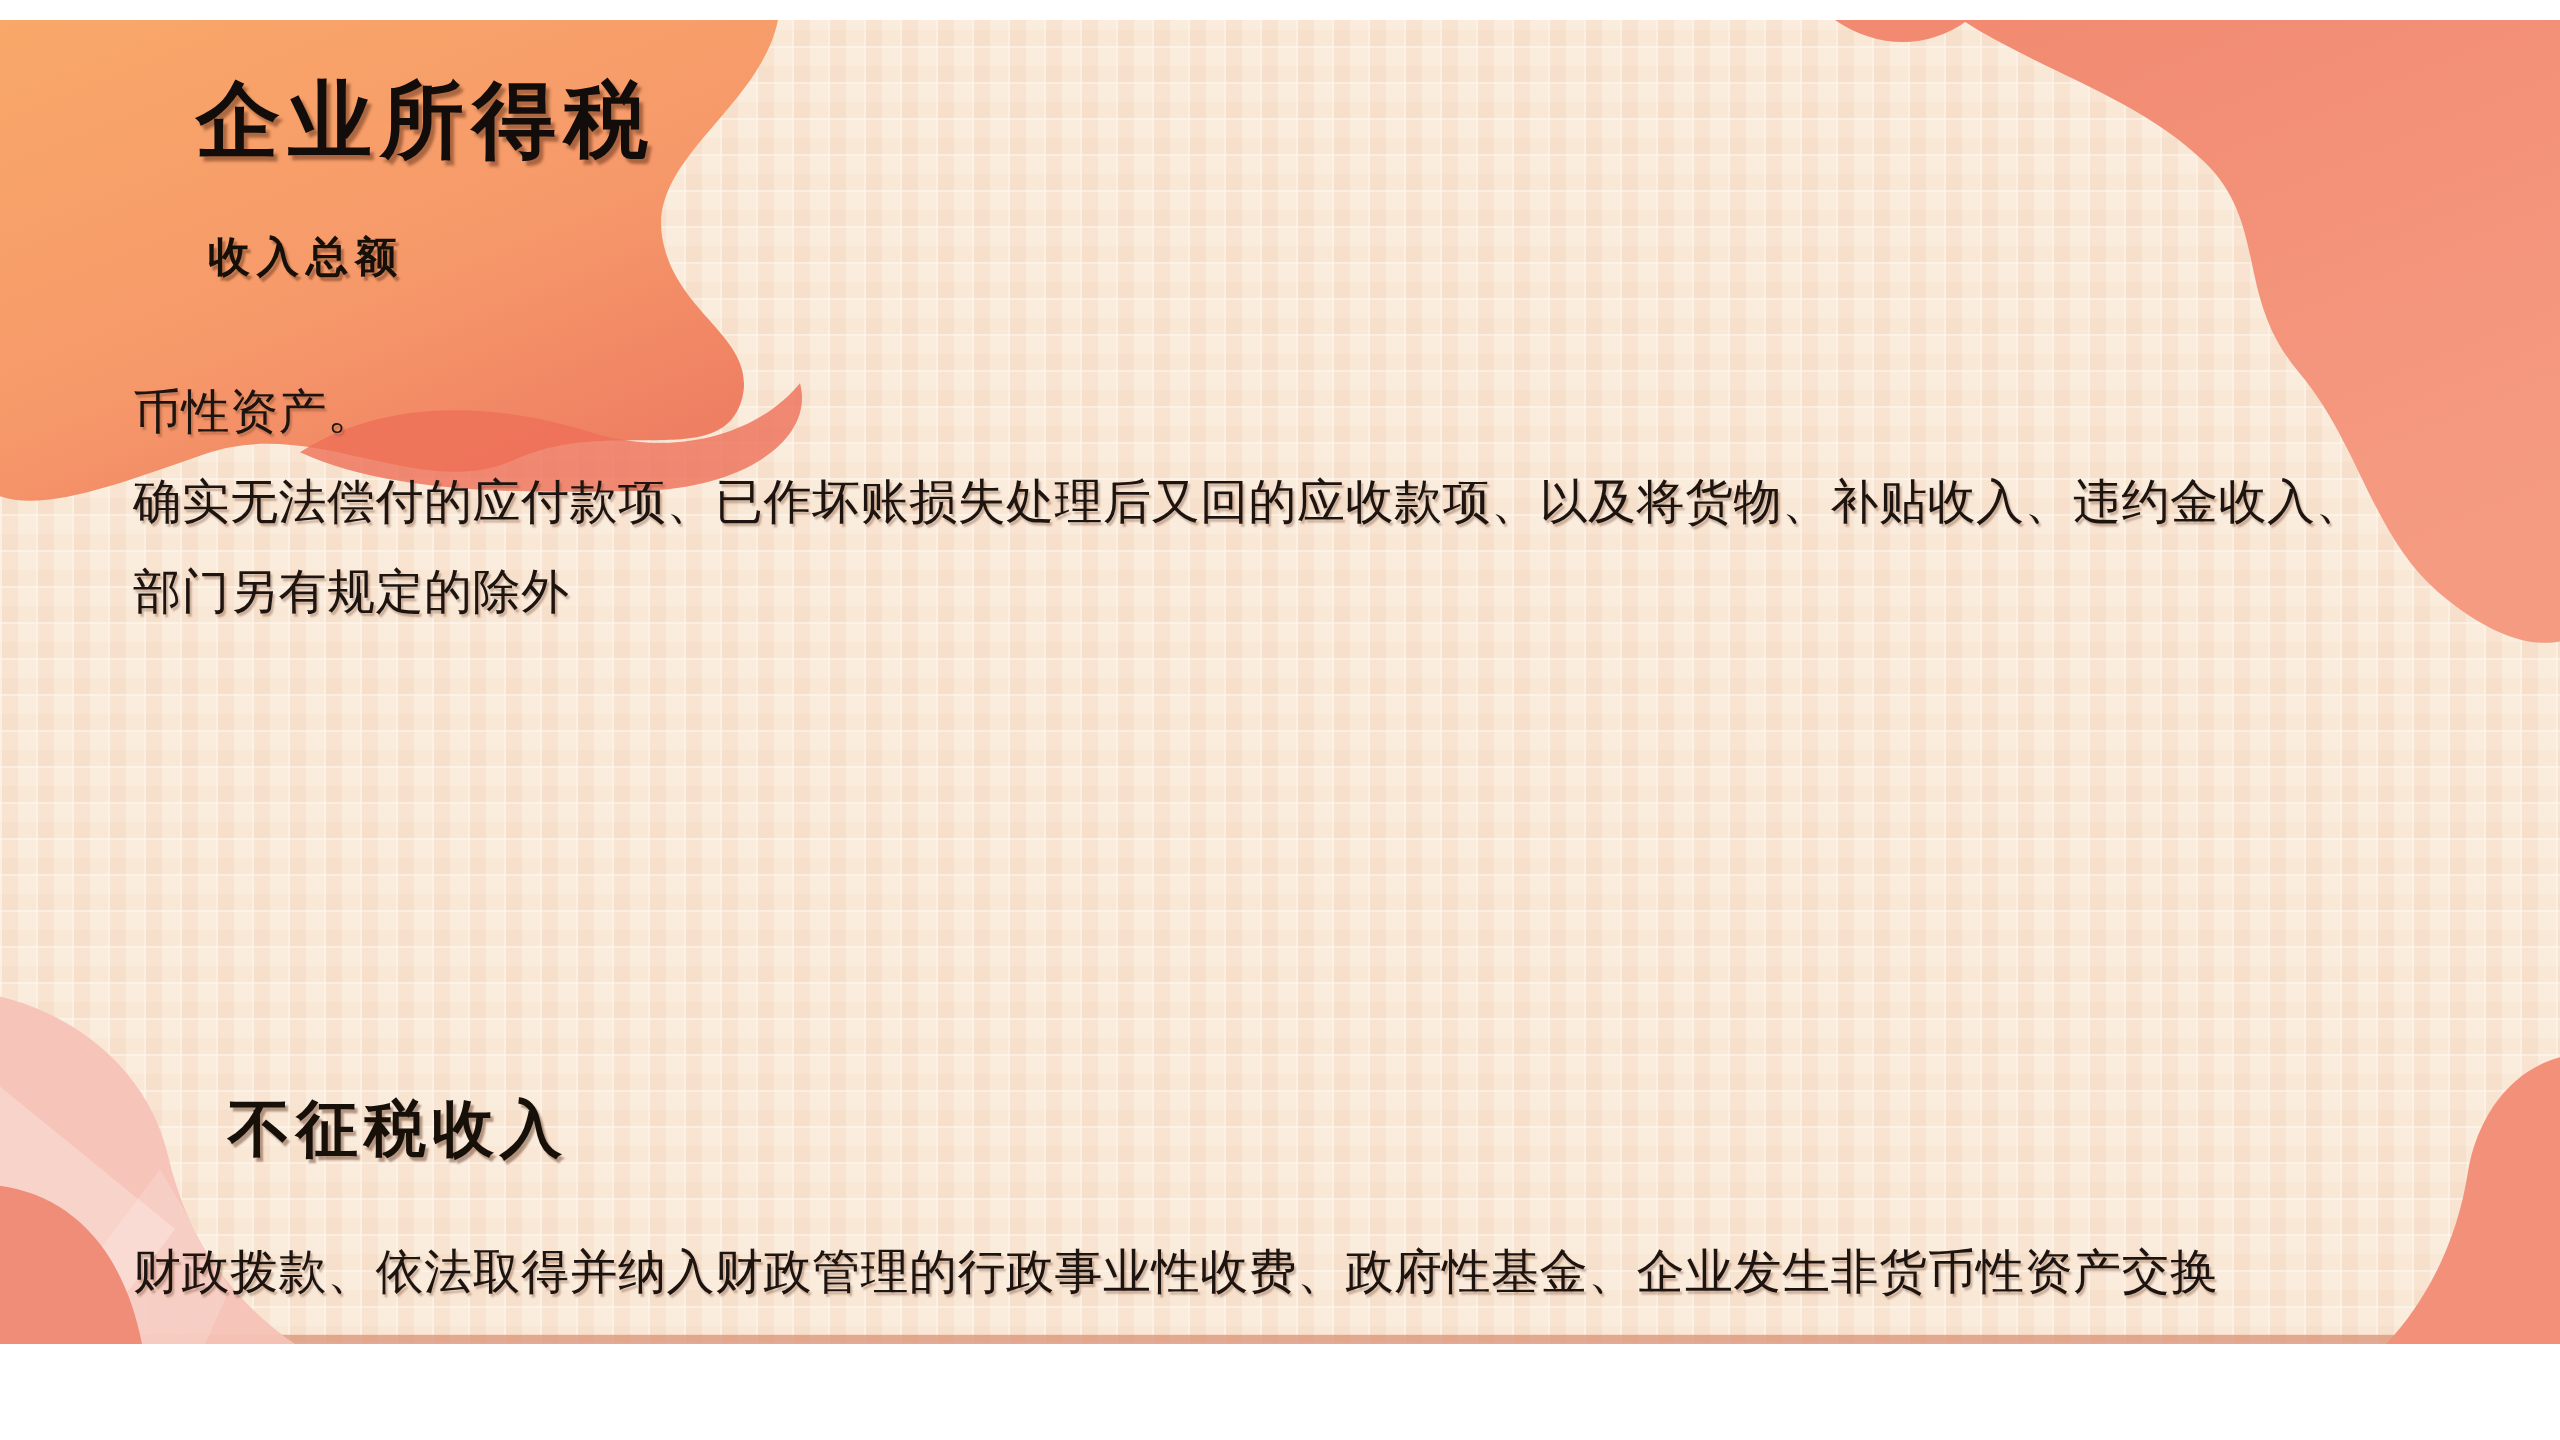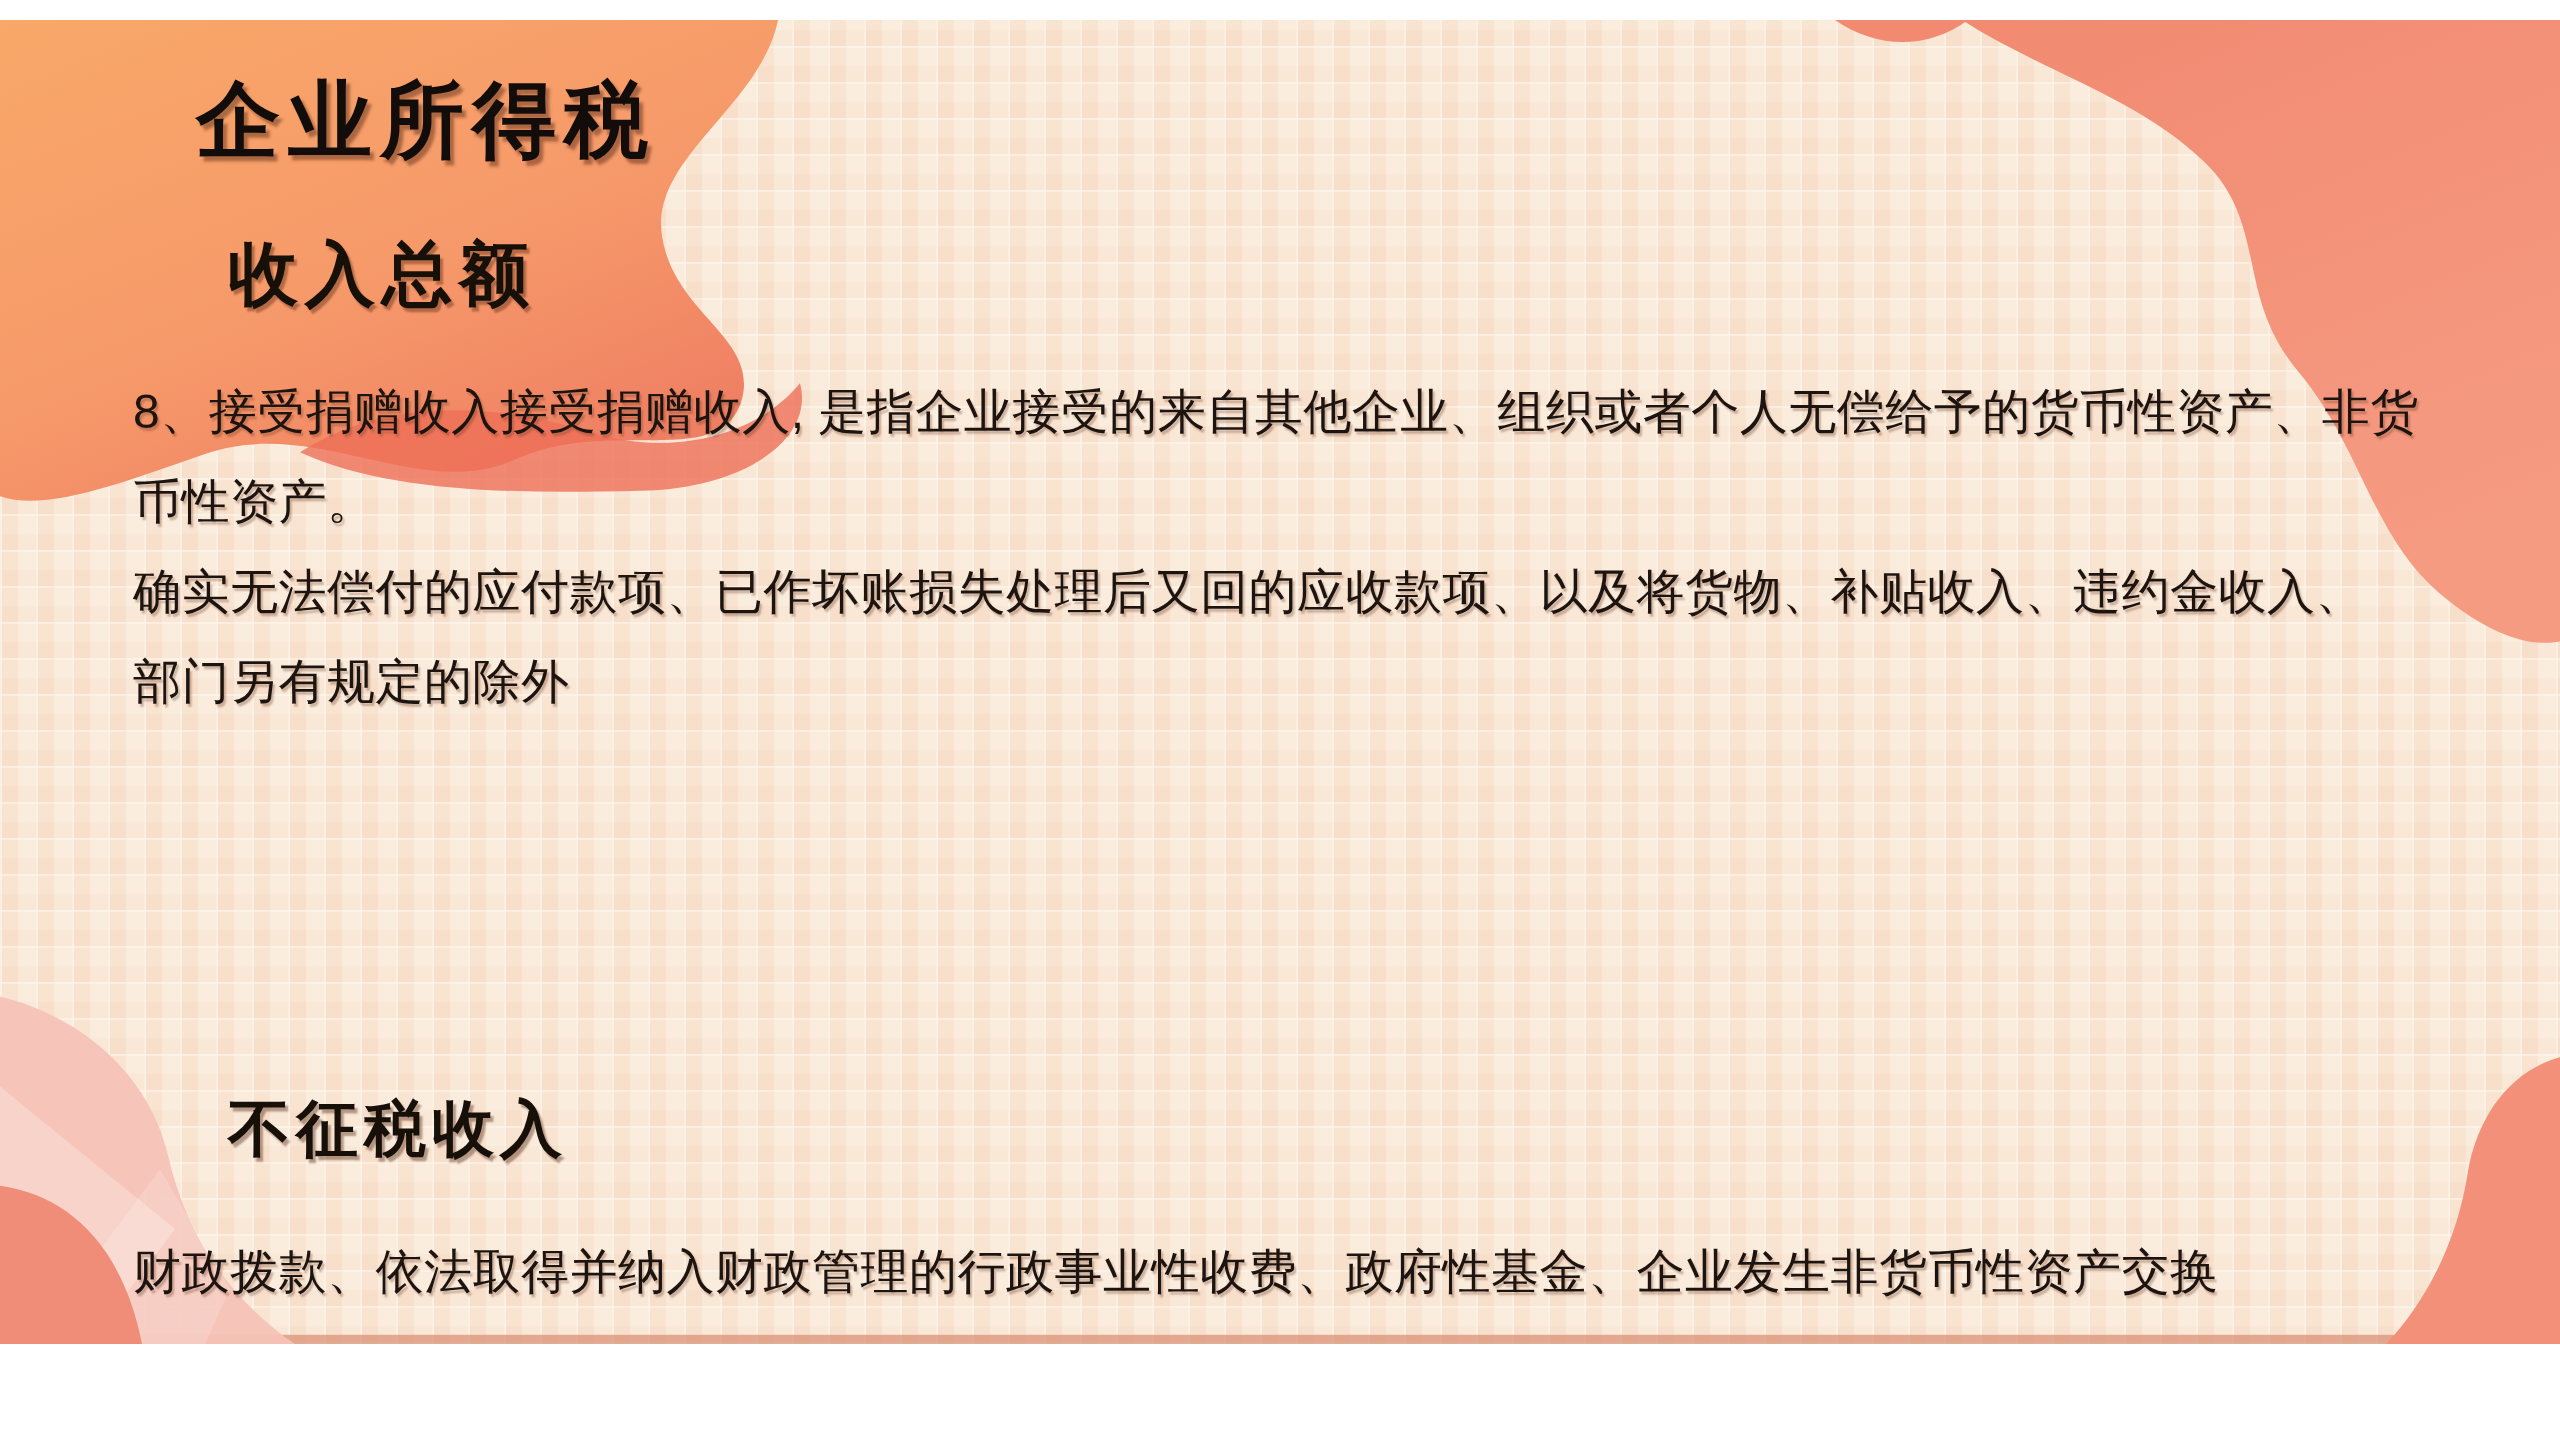--- a/index.html
+++ b/index.html
@@ -18,22 +18,22 @@
     margin-top:20px;
   }
   .bg{position:absolute;inset:0;width:100%;height:100%;display:block;}
   .title{
     position:absolute;left:196px;top:52px;margin:0;
     font-size:84px;font-weight:700;letter-spacing:8px;line-height:1.15;
     color:#120d0a;
     text-shadow:4px 5px 3px rgba(80,35,15,0.45);
   }
   .h-income{
-    position:absolute;left:228px;top:212px;margin:0;
-    font-size:70px;font-weight:700;letter-spacing:7px;line-height:1.2;
+    position:absolute;left:208px;top:212px;margin:0;
+    font-size:42px;font-weight:700;letter-spacing:7px;line-height:1.2;
     color:#161009;
     text-shadow:3px 4px 2px rgba(80,35,15,0.40);
   }
   .body-block{
     position:absolute;left:133px;top:347px;right:40px;
   }
   .body-line{
     font-size:48px;line-height:90px;letter-spacing:0.5px;
     white-space:nowrap;
     color:#1d1410;
@@ -96,21 +96,20 @@
     <path d="M30 1440 L160 1250 L230 1380 L205 1440 Z" fill="#ffffff" opacity="0.18"></path>
 
     <path d="M0 1268 C66 1278 122 1330 142 1440 L0 1440 Z" fill="#f08d79"></path>
   </svg>
 
   <h1 class="title">企业所得税</h1>
 
   <h2 class="h-income">收入总额</h2>
 
   <div class="body-block">
-    <div class="body-line">8、接受捐赠收入接受捐赠收入, 是指企业接受的来自其他企业、组织或者个人无偿给予的货币性资产、非货</div>
     <div class="body-line">币性资产。</div>
     <div class="body-line">确实无法偿付的应付款项、已作坏账损失处理后又回的应收款项、以及将货物、补贴收入、违约金收入、</div>
     <div class="body-line">部门另有规定的除外</div>
   </div>
 
   <h2 class="h-nontax">不征税收入</h2>
 
   <div class="footer-line">财政拨款、依法取得并纳入财政管理的行政事业性收费、政府性基金、企业发生非货币性资产交换</div>
 
 </div>

